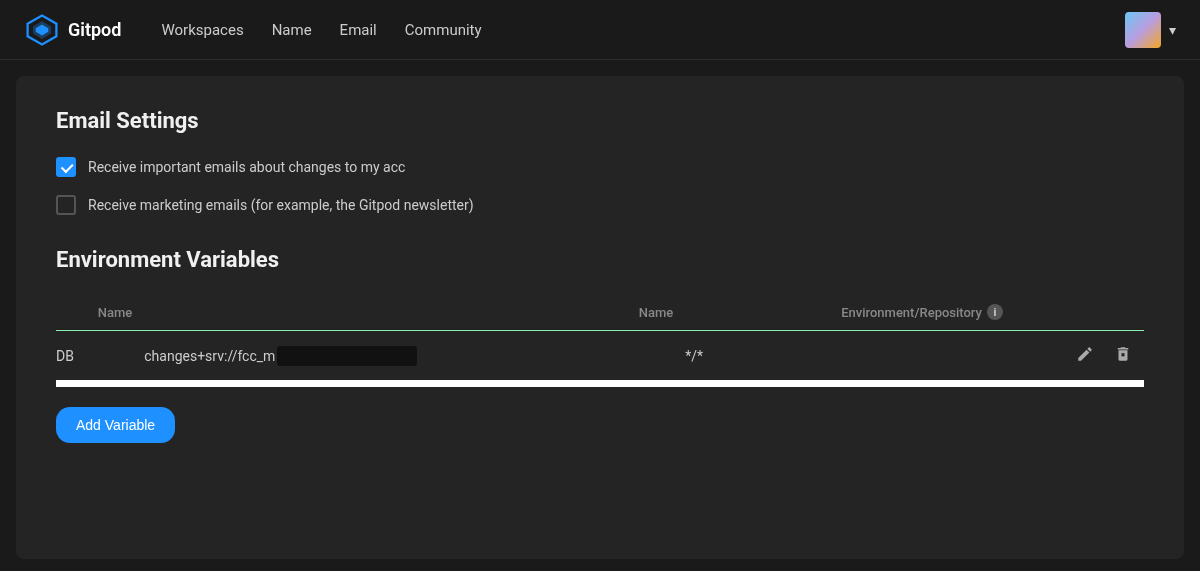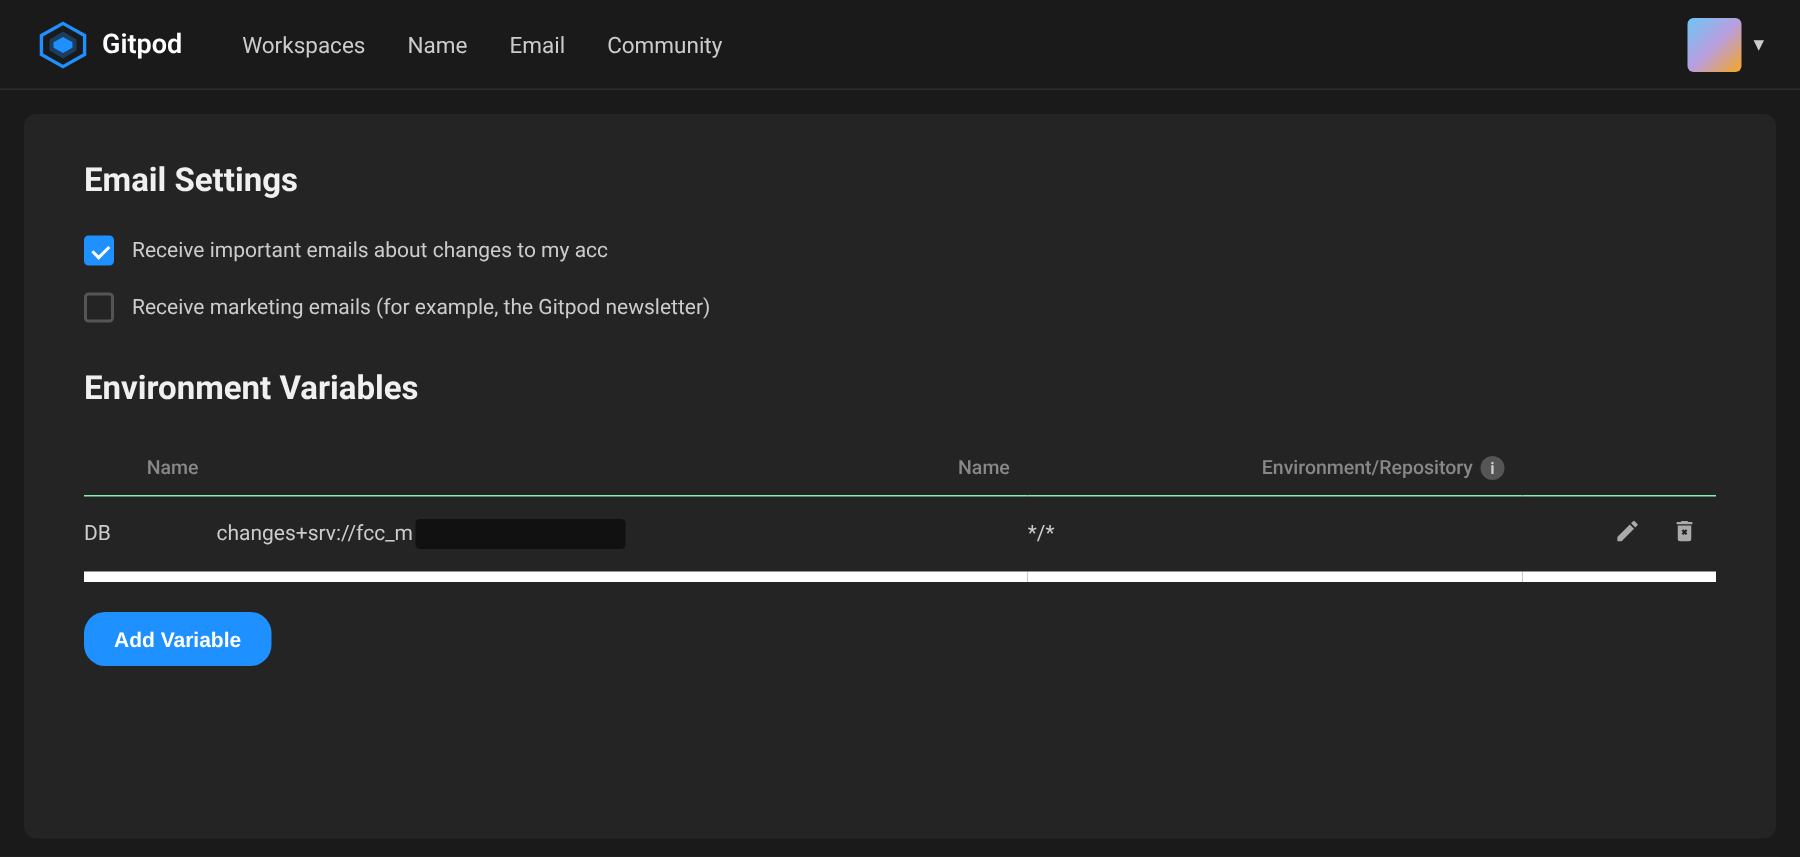--- a/index.html
+++ b/index.html
@@ -188,21 +188,21 @@
     }
 
     
     .add-variable-btn {
       background-color: #1e90ff;
       color: #ffffff;
       border: none;
       border-radius: 14px;
       padding: 10px 20px;
       font-size: 14px;
-      font-weight: 700;
+      font-weight: 400;
       cursor: pointer;
     }
 
     
     .icon-svg {
       width: 18px;
       height: 18px;
       fill: #aaaaaa;
       cursor: pointer;
     }

